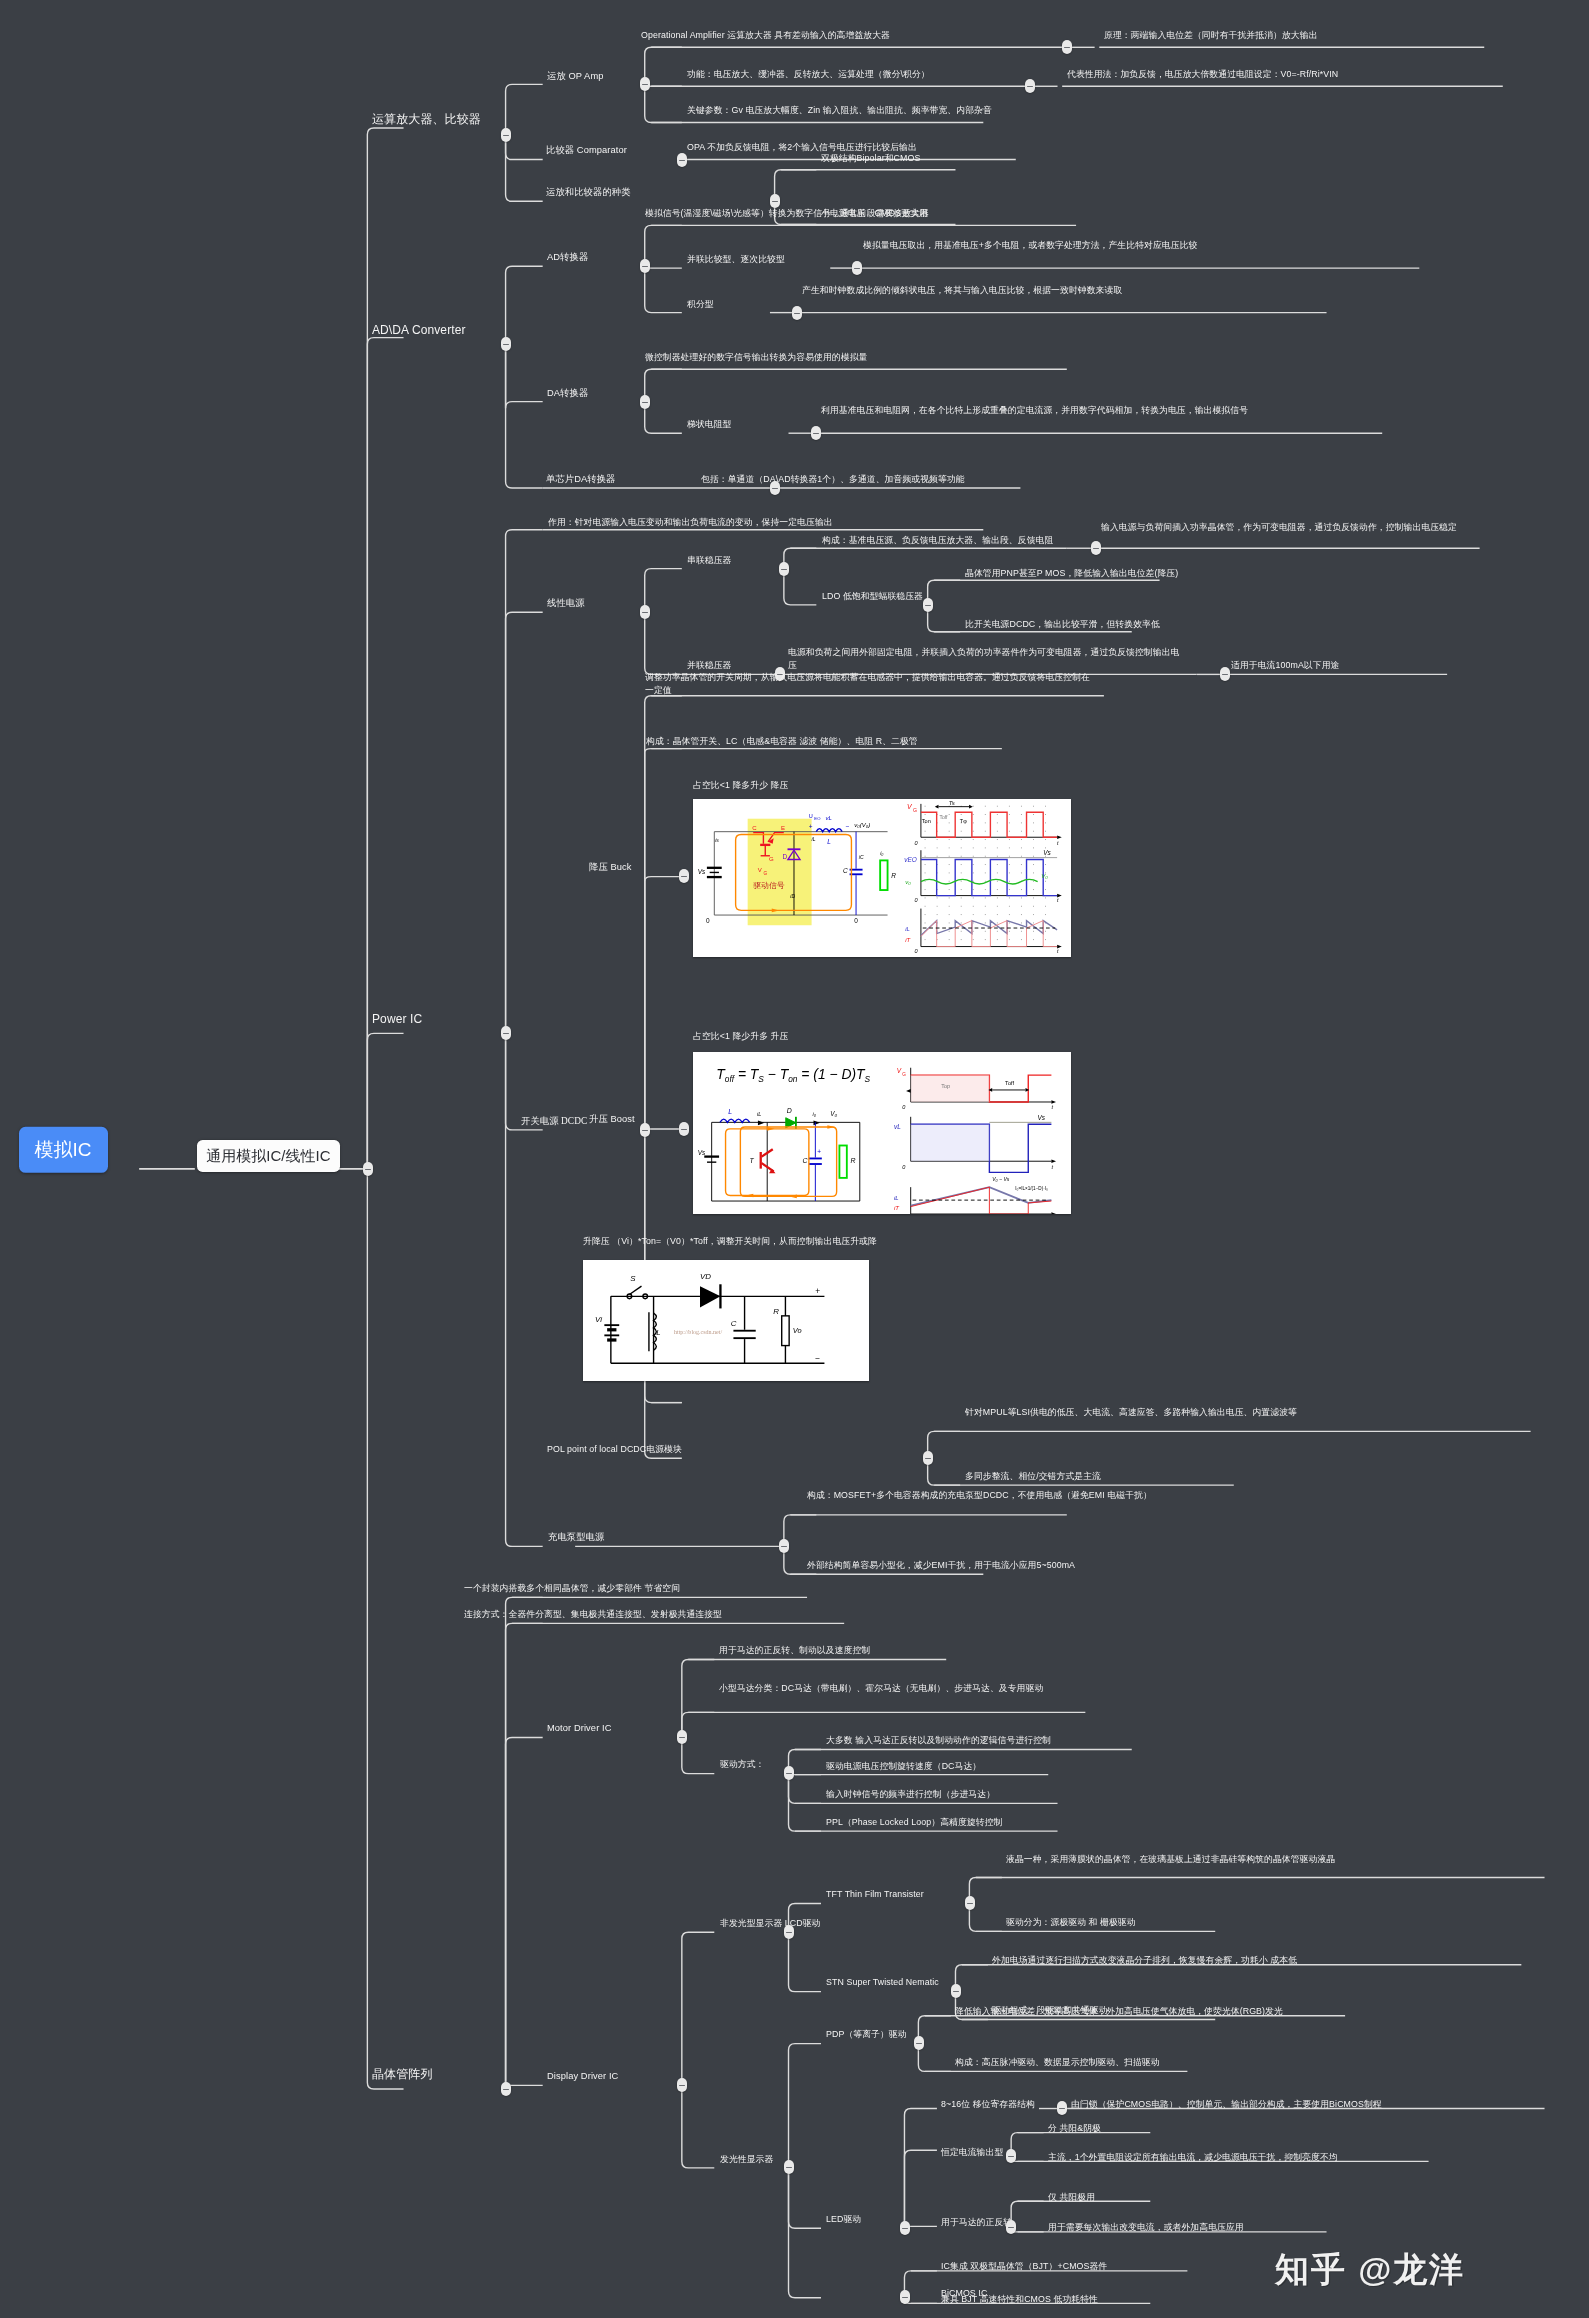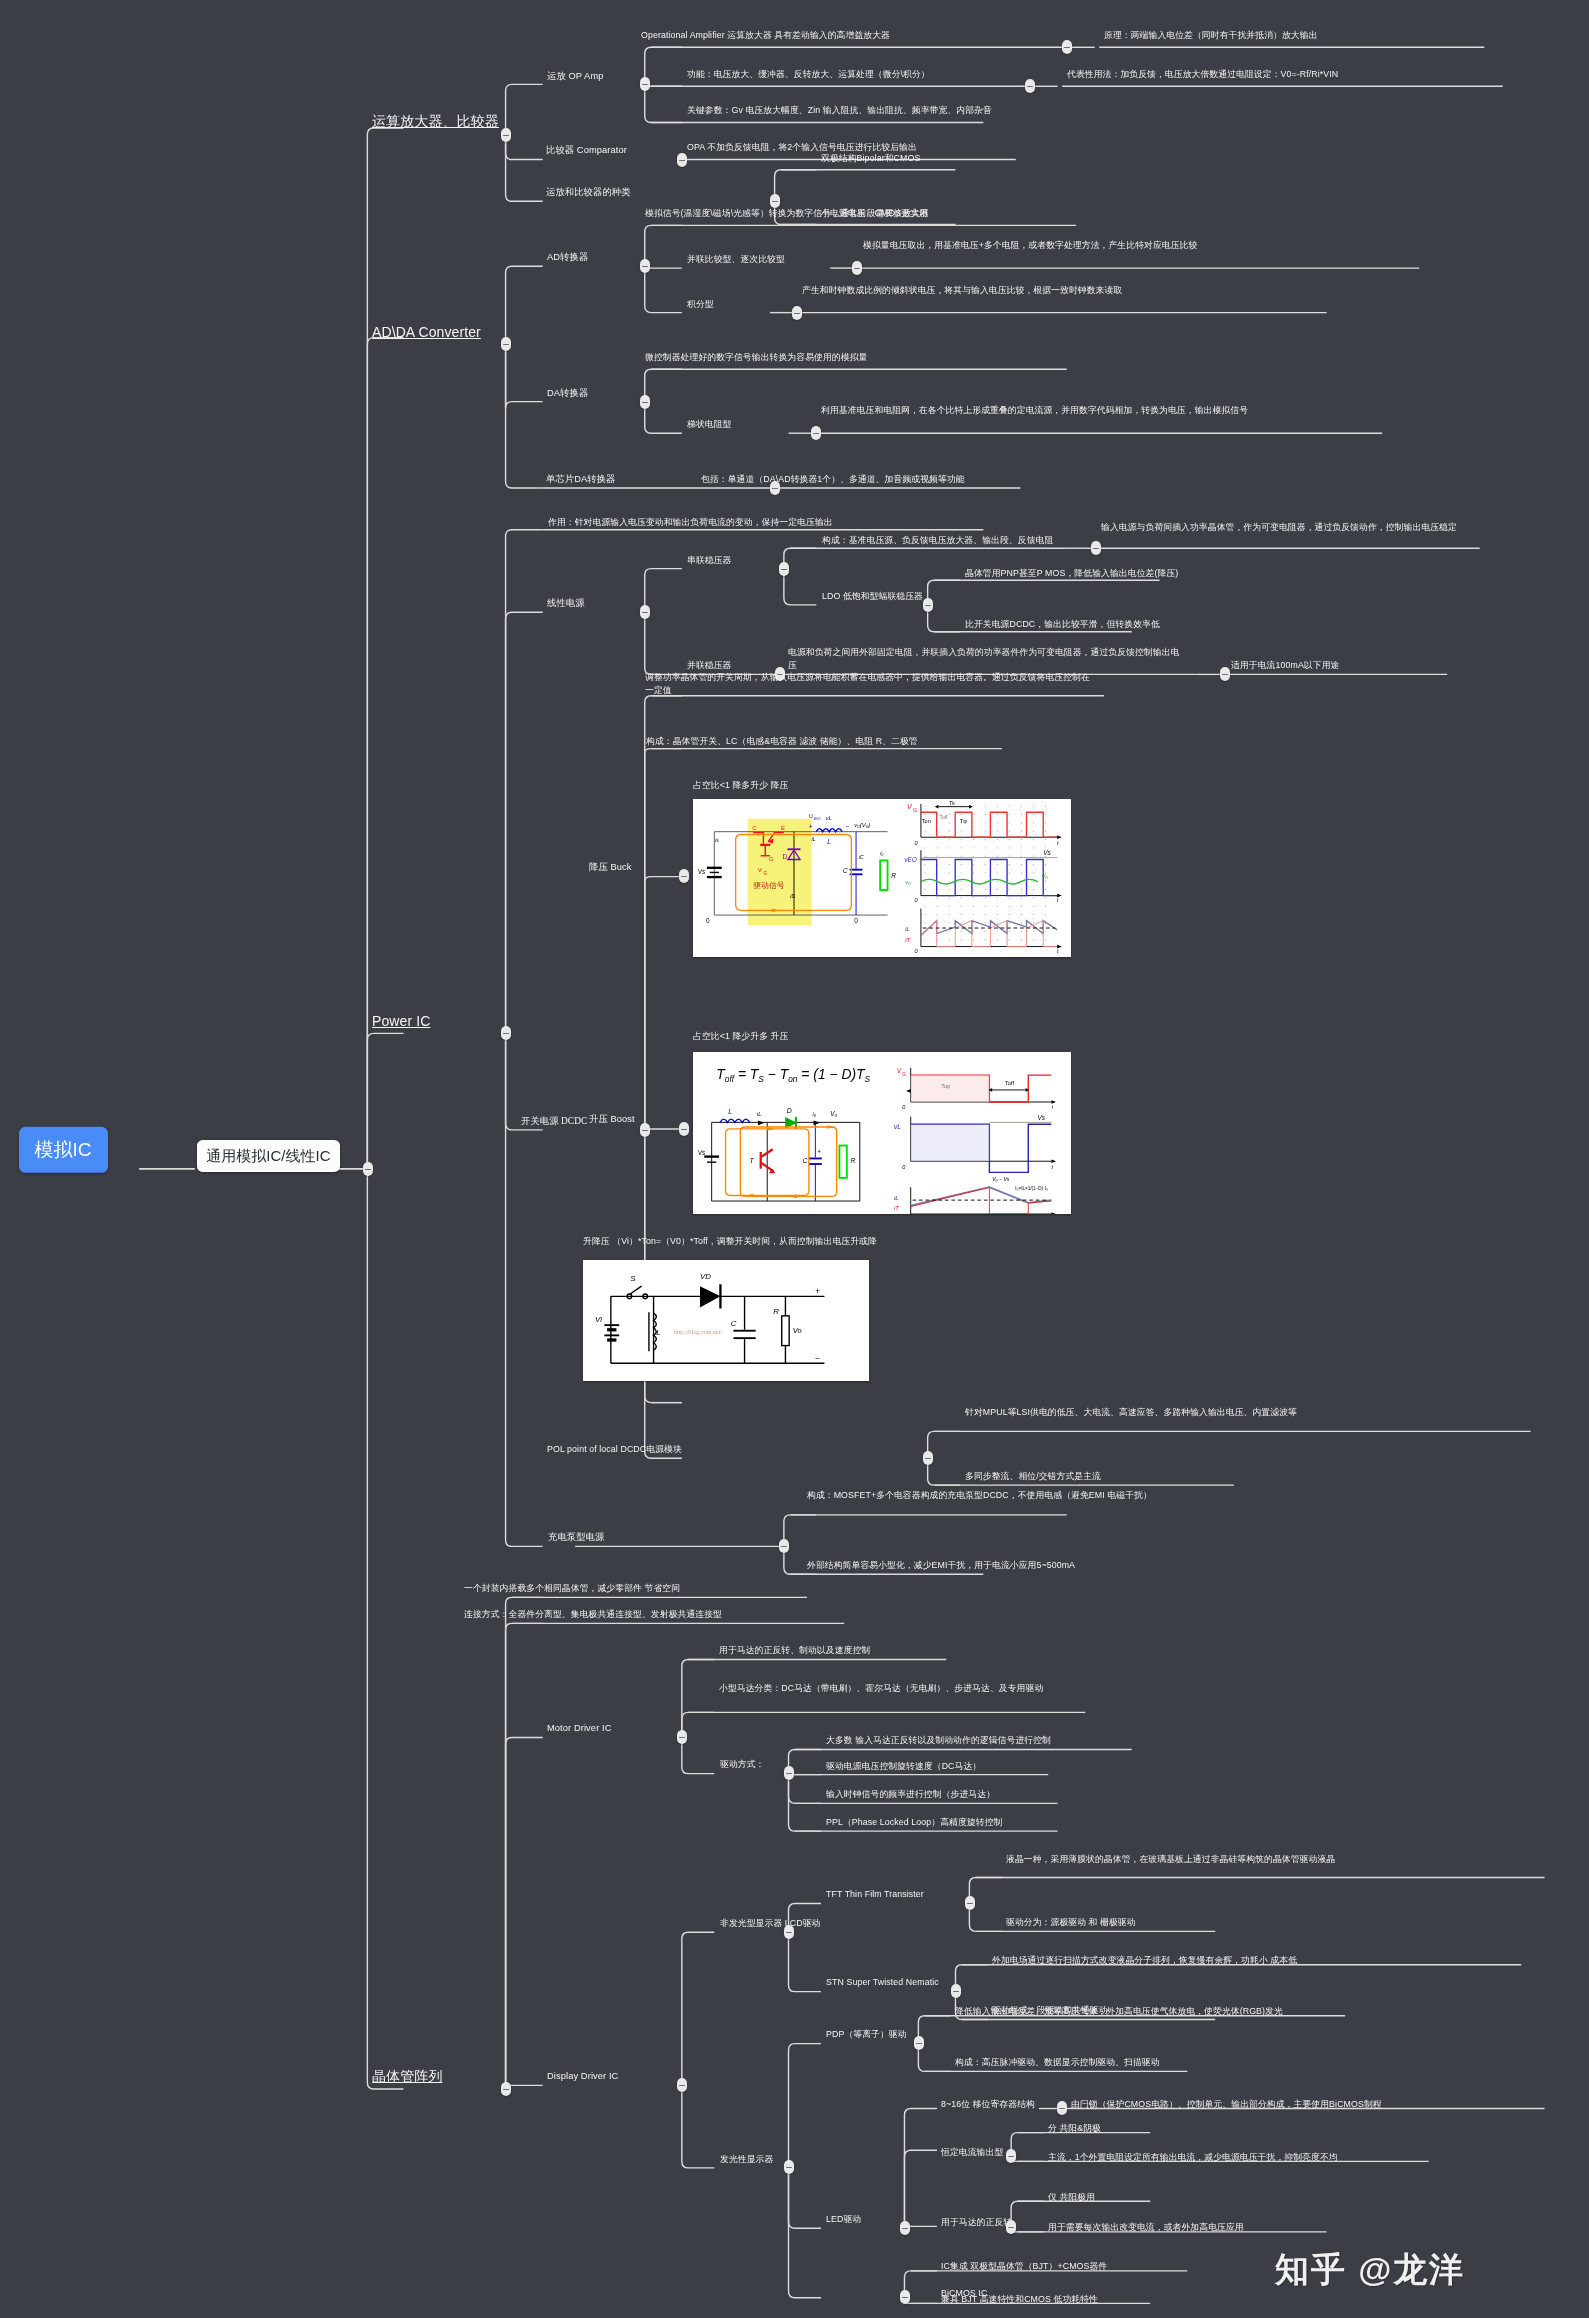--- a/index.html
+++ b/index.html
@@ -19,21 +19,21 @@
   
   .node{
     position:absolute;
     white-space:nowrap;
     line-height:1.45;
     letter-spacing:0.1px;
     color:#f4f4f4;
     font-size:8.8px;
   }
   .node.wrap{white-space:normal;}
-  .lvl1{font-size:14px;text-decoration:underline;}
+  .lvl1{font-size:12px;}
   .lvl2{font-size:9.3px;}
   .leaf{font-size:8.8px;}
 
   
   .root{
     position:absolute;
     background:#4a8cf7;
     color:#fff;
     border-radius:6.5px;
     font-size:19px;

